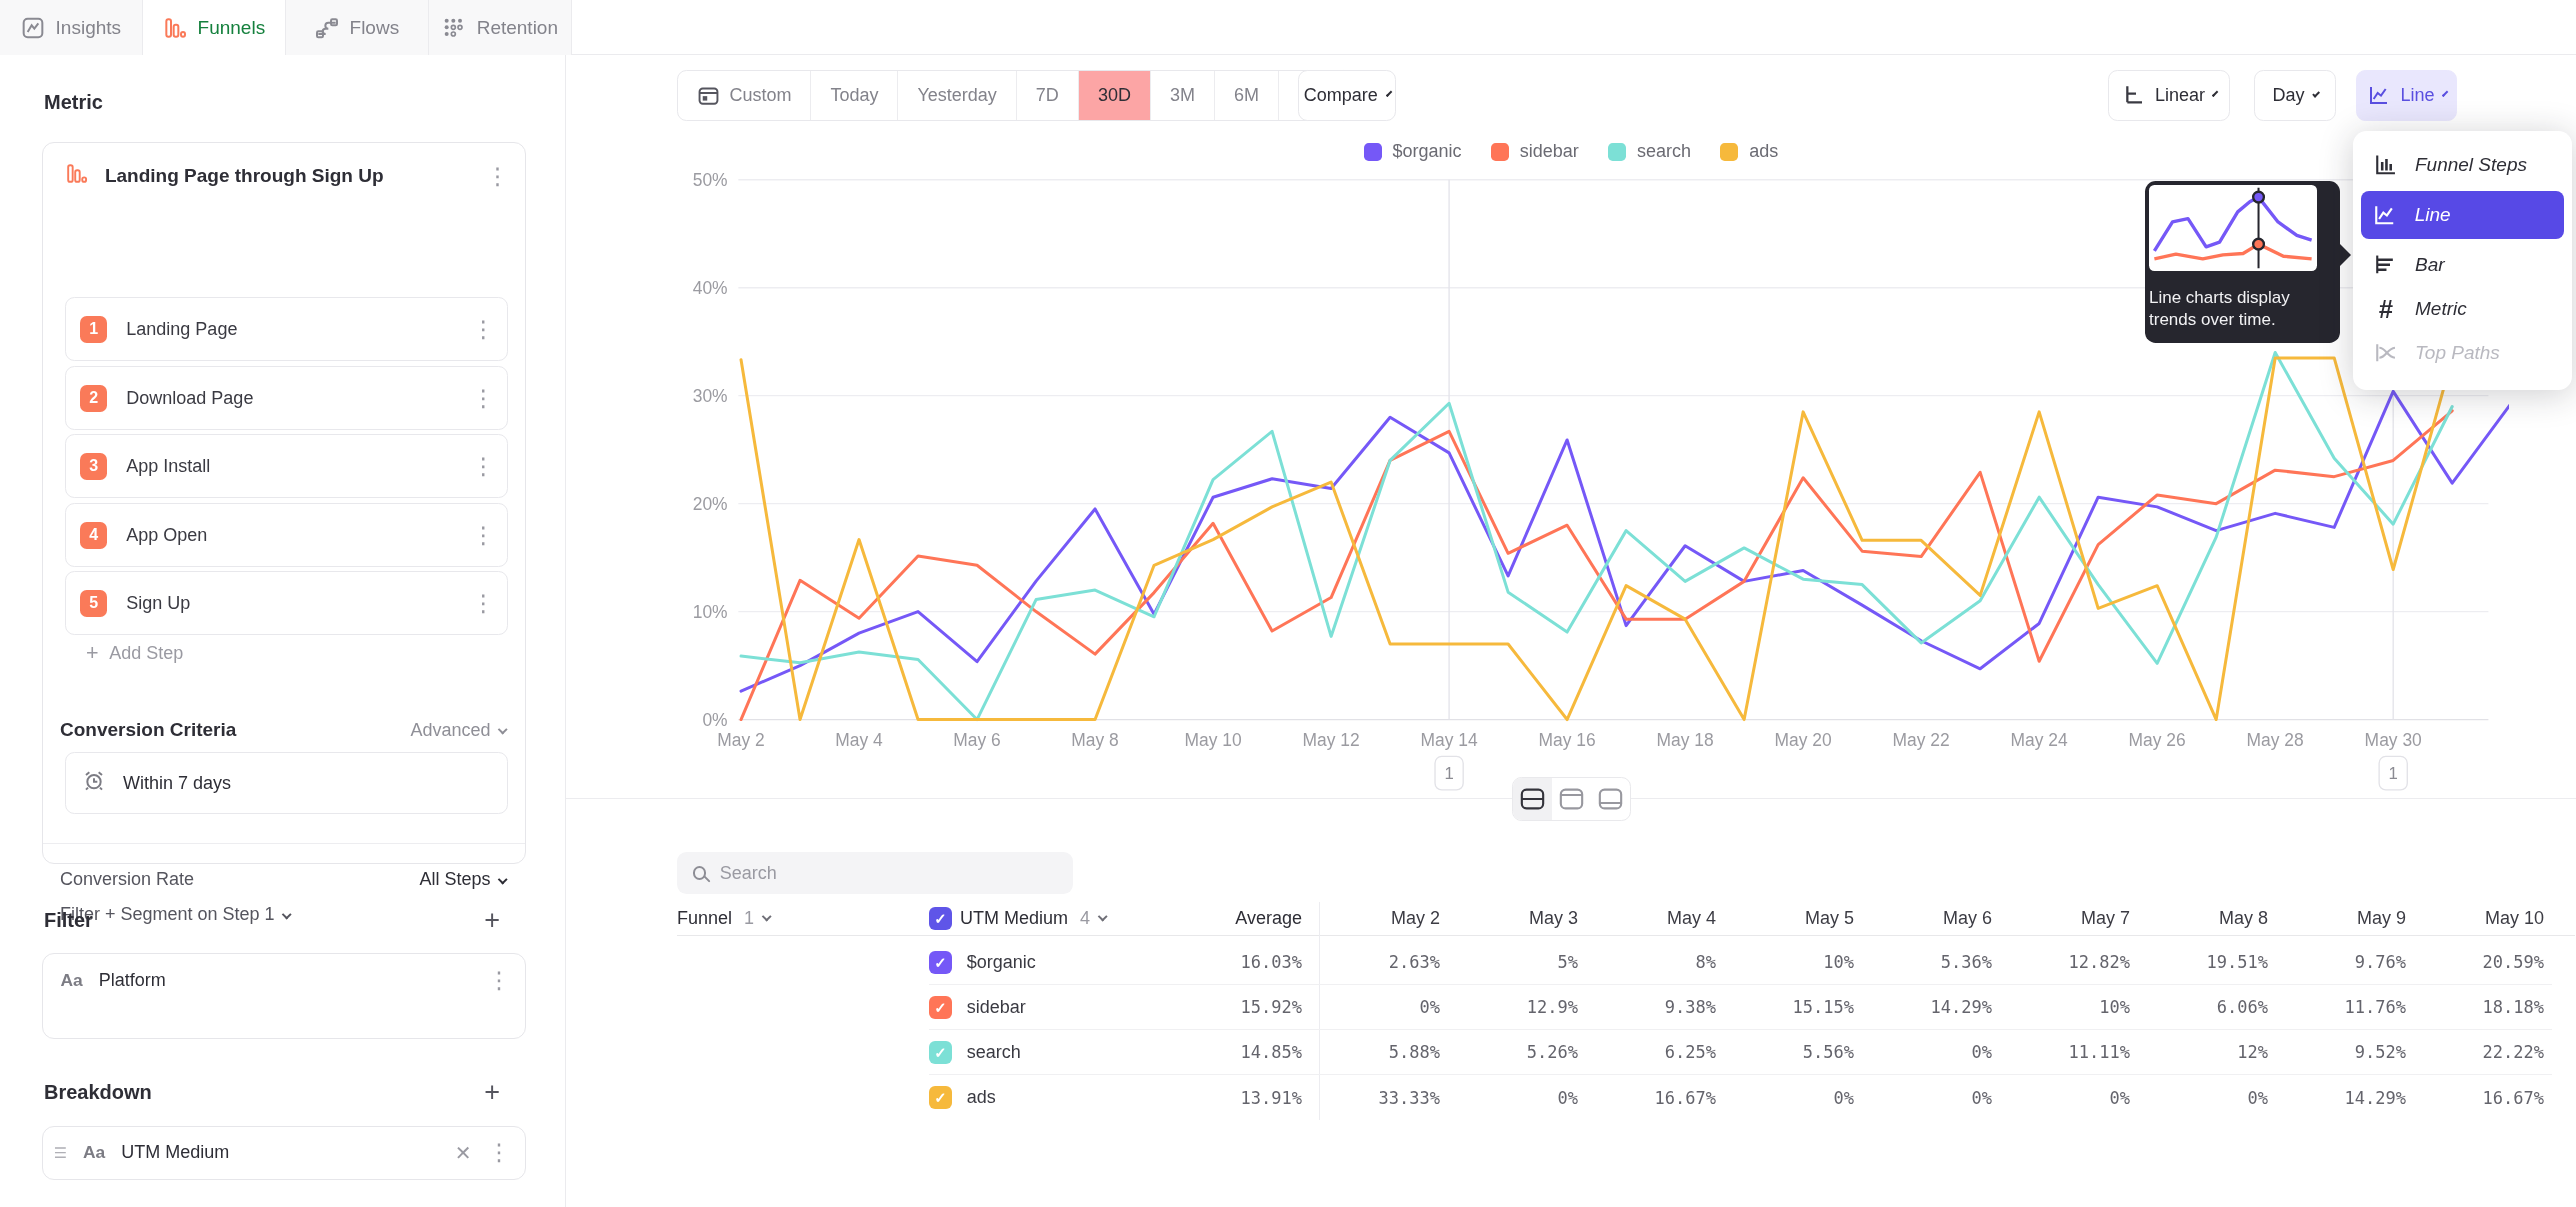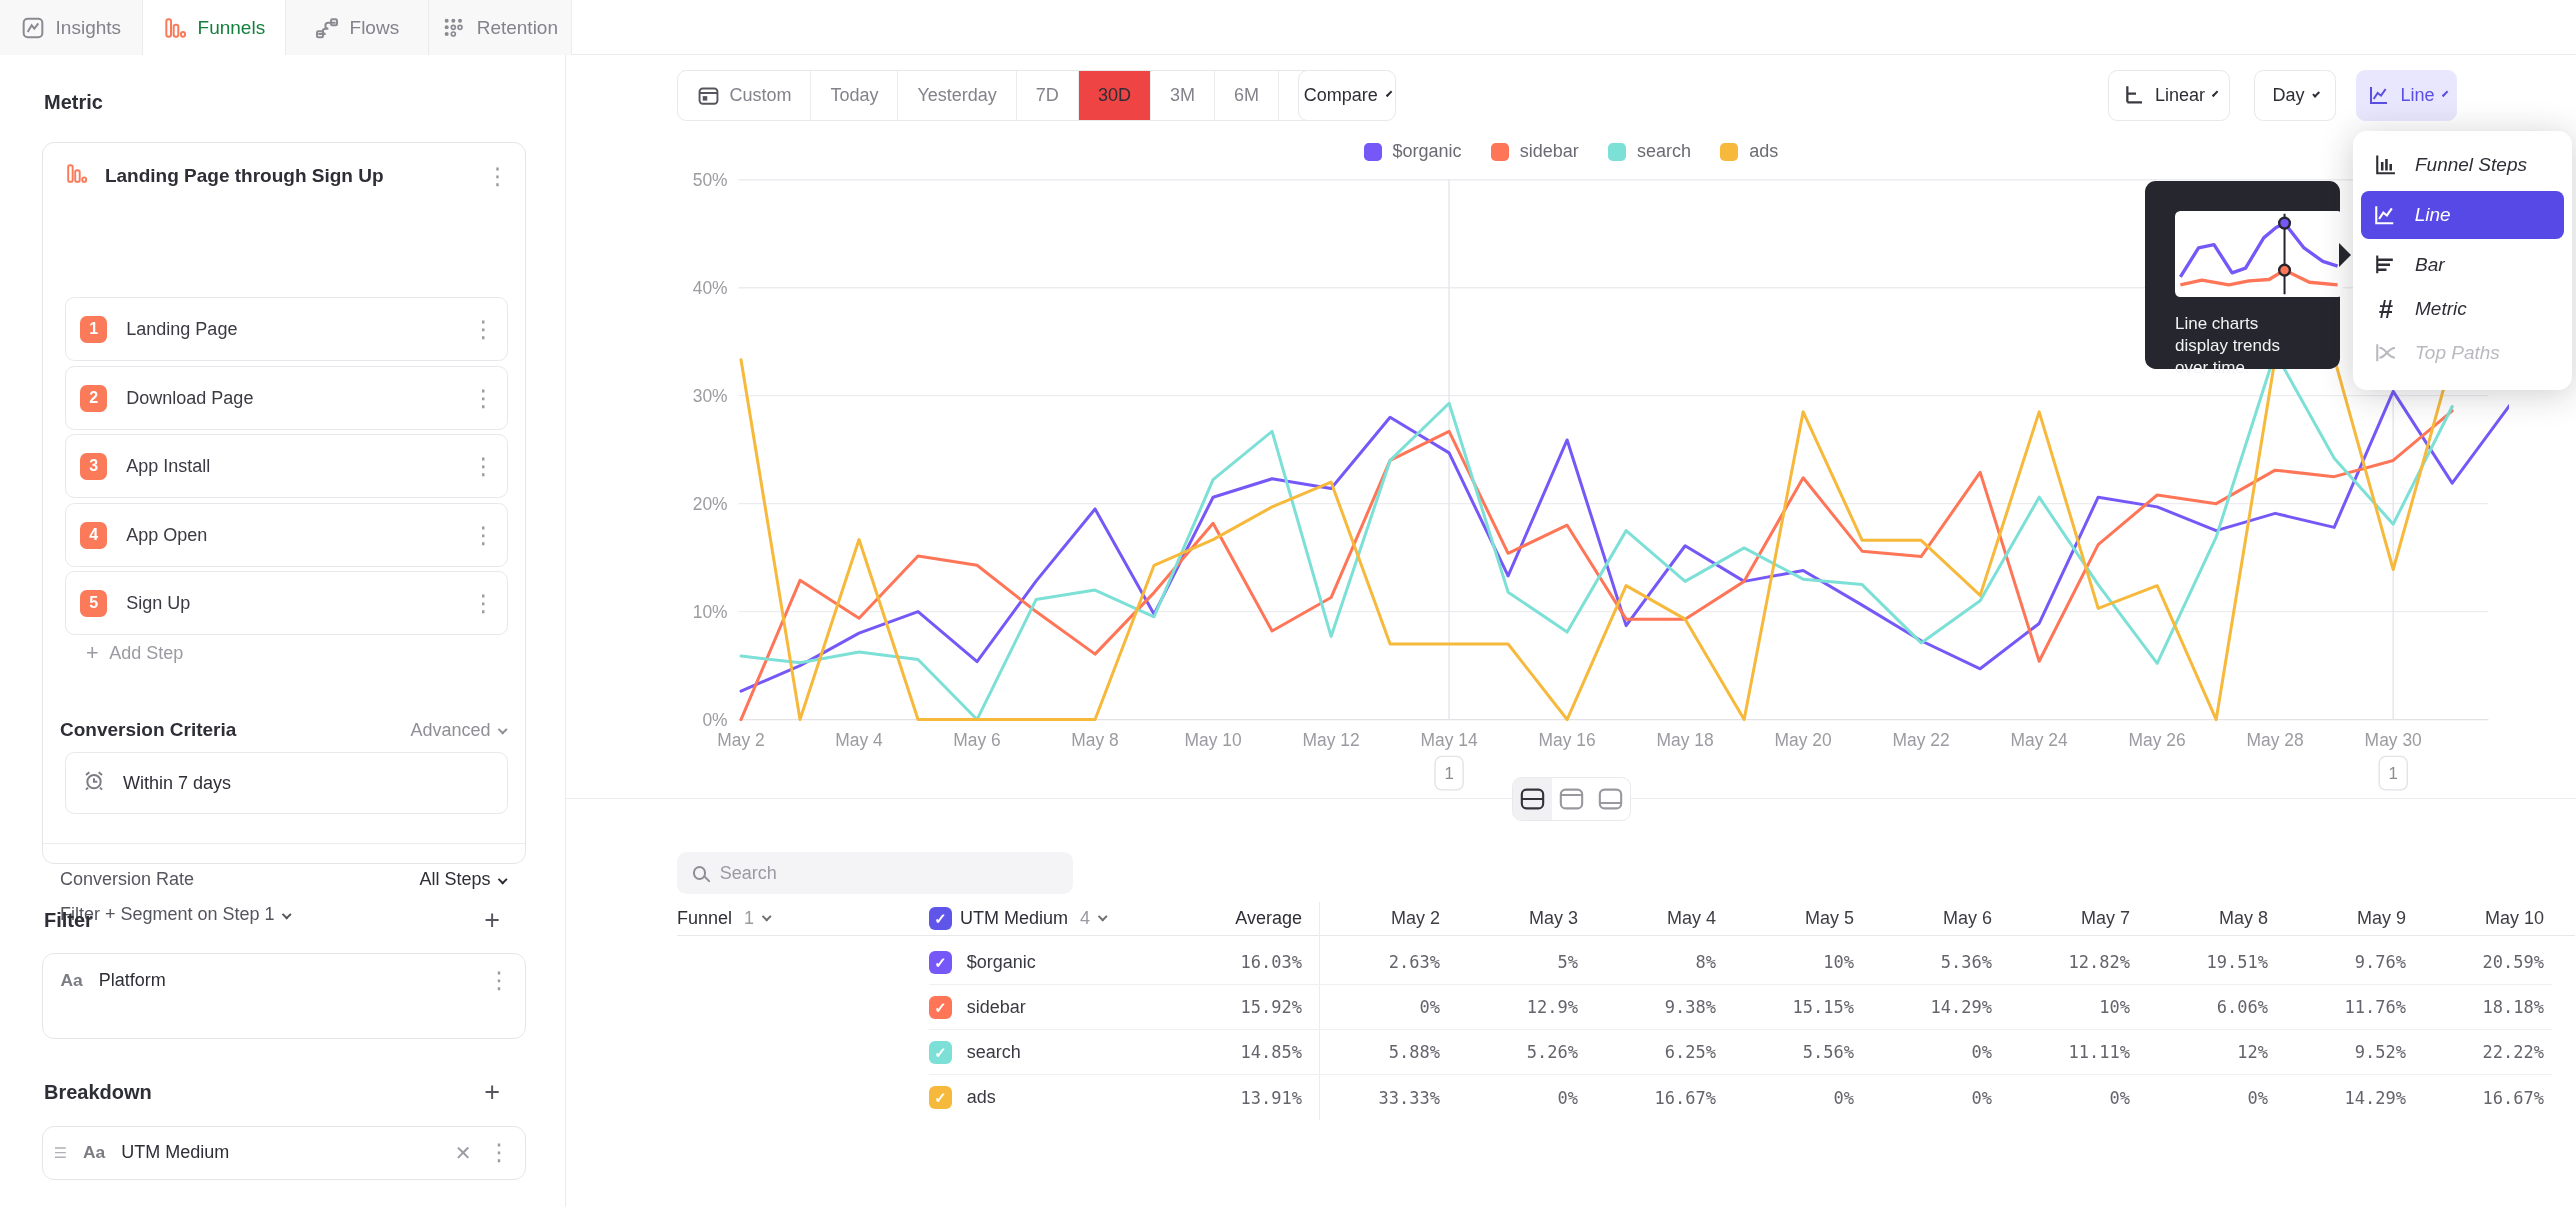--- a/index.html
+++ b/index.html
@@ -51,21 +51,21 @@
   .draggrip { color:#b0b0b6; font-size:14.8px; }
 
   
   .main { position:absolute; top:55px; left:566px; width:2010px; height:1152px; background:#fff; }
 
   .rangegroup { position:absolute; left:111px; top:14.8px; height:51px; display:flex;
     border:1.3px solid #e8e8ec; border-radius:9.4px; overflow:hidden; background:#fff; }
   .rseg { display:flex; align-items:center; justify-content:center; gap:9.4px; padding:0 19px;
     border-right:1.3px solid #ececef; color:#83838b; font-size:18px; cursor:pointer; white-space:nowrap; }
   .rseg:last-child { border-right:none; }
-  .rseg.active { background:#ef4444; color:#2e2e36; }
+  .rseg.active { background:#fca5a5; color:#2e2e36; }
   .btn { position:absolute; top:14.8px; height:51px; border:1.3px solid #e8e8ec; border-radius:9.4px;
     display:flex; align-items:center; justify-content:center; gap:9.4px; background:#fff;
     font-size:18px; color:#2e2e36; cursor:pointer; padding:0 17.4px; }
   .btn .bicon { width:24px; height:24px; color:#3a3a42; }
   .btn.lavender { background:#e9e7fd; border-color:#e9e7fd; color:#5a4fe0; }
   .btn.lavender .bicon { color:#5a4fe0; }
 
   .legend { position:absolute; left:0; right:0; top:86px; display:flex; justify-content:center; gap:29.5px; }
   .litem { display:flex; align-items:center; gap:10.7px; color:#6b6b73; font-size:18px; }
   .lswatch { width:18px; height:18px; border-radius:4.7px; flex:none; }
@@ -113,22 +113,22 @@
     box-shadow:0 4px 34px rgba(30,30,40,0.22); padding:12px 0 14.8px 0; z-index:20;font-style:italic; }
   .mitem { height:44px; display:flex; align-items:center; gap:16px; padding-left:19px; font-size:19px;
     color:#2e2e36; cursor:pointer; }
   .mitem .micon { width:27px; height:27px; flex:none; color:#2e2e36; display:flex; align-items:center; justify-content:center; }
   .mitem.selected { background:#5749e6; color:#fff; border-radius:8px; margin:4px 8px; height:48px; padding-left:10.7px; }
   .mitem.selected .micon { color:#fff; }
   .mitem.disabled { color:#b9b9c0; cursor:default; }
   .mitem.disabled .micon { color:#b9b9c0; }
 
   
-  .tip { position:absolute; left:1579px; top:126px; width:195px; height:188px; background:#26262e;
-    border-radius:10.7px; z-index:19; padding:30px; }
+  .tip { position:absolute; left:1579px; top:126px; width:195px; height:162px; background:#26262e;
+    border-radius:10.7px; z-index:19; padding:4px; }
   .tip-arrow { position:absolute; right:-10.7px; top:62px; width:0; height:0;
     border-top:12px solid transparent; border-bottom:12px solid transparent; border-left:12px solid #26262e; }
   .tip-chart { width:168px; height:86px; background:#fff; border-radius:5.4px; }
   .tip-text { color:#f2f2f4; font-size:17px; line-height:1.3; margin-top:10.7px; }
 </style>
 </head>
 <body>
 
 <div id="app">
 

